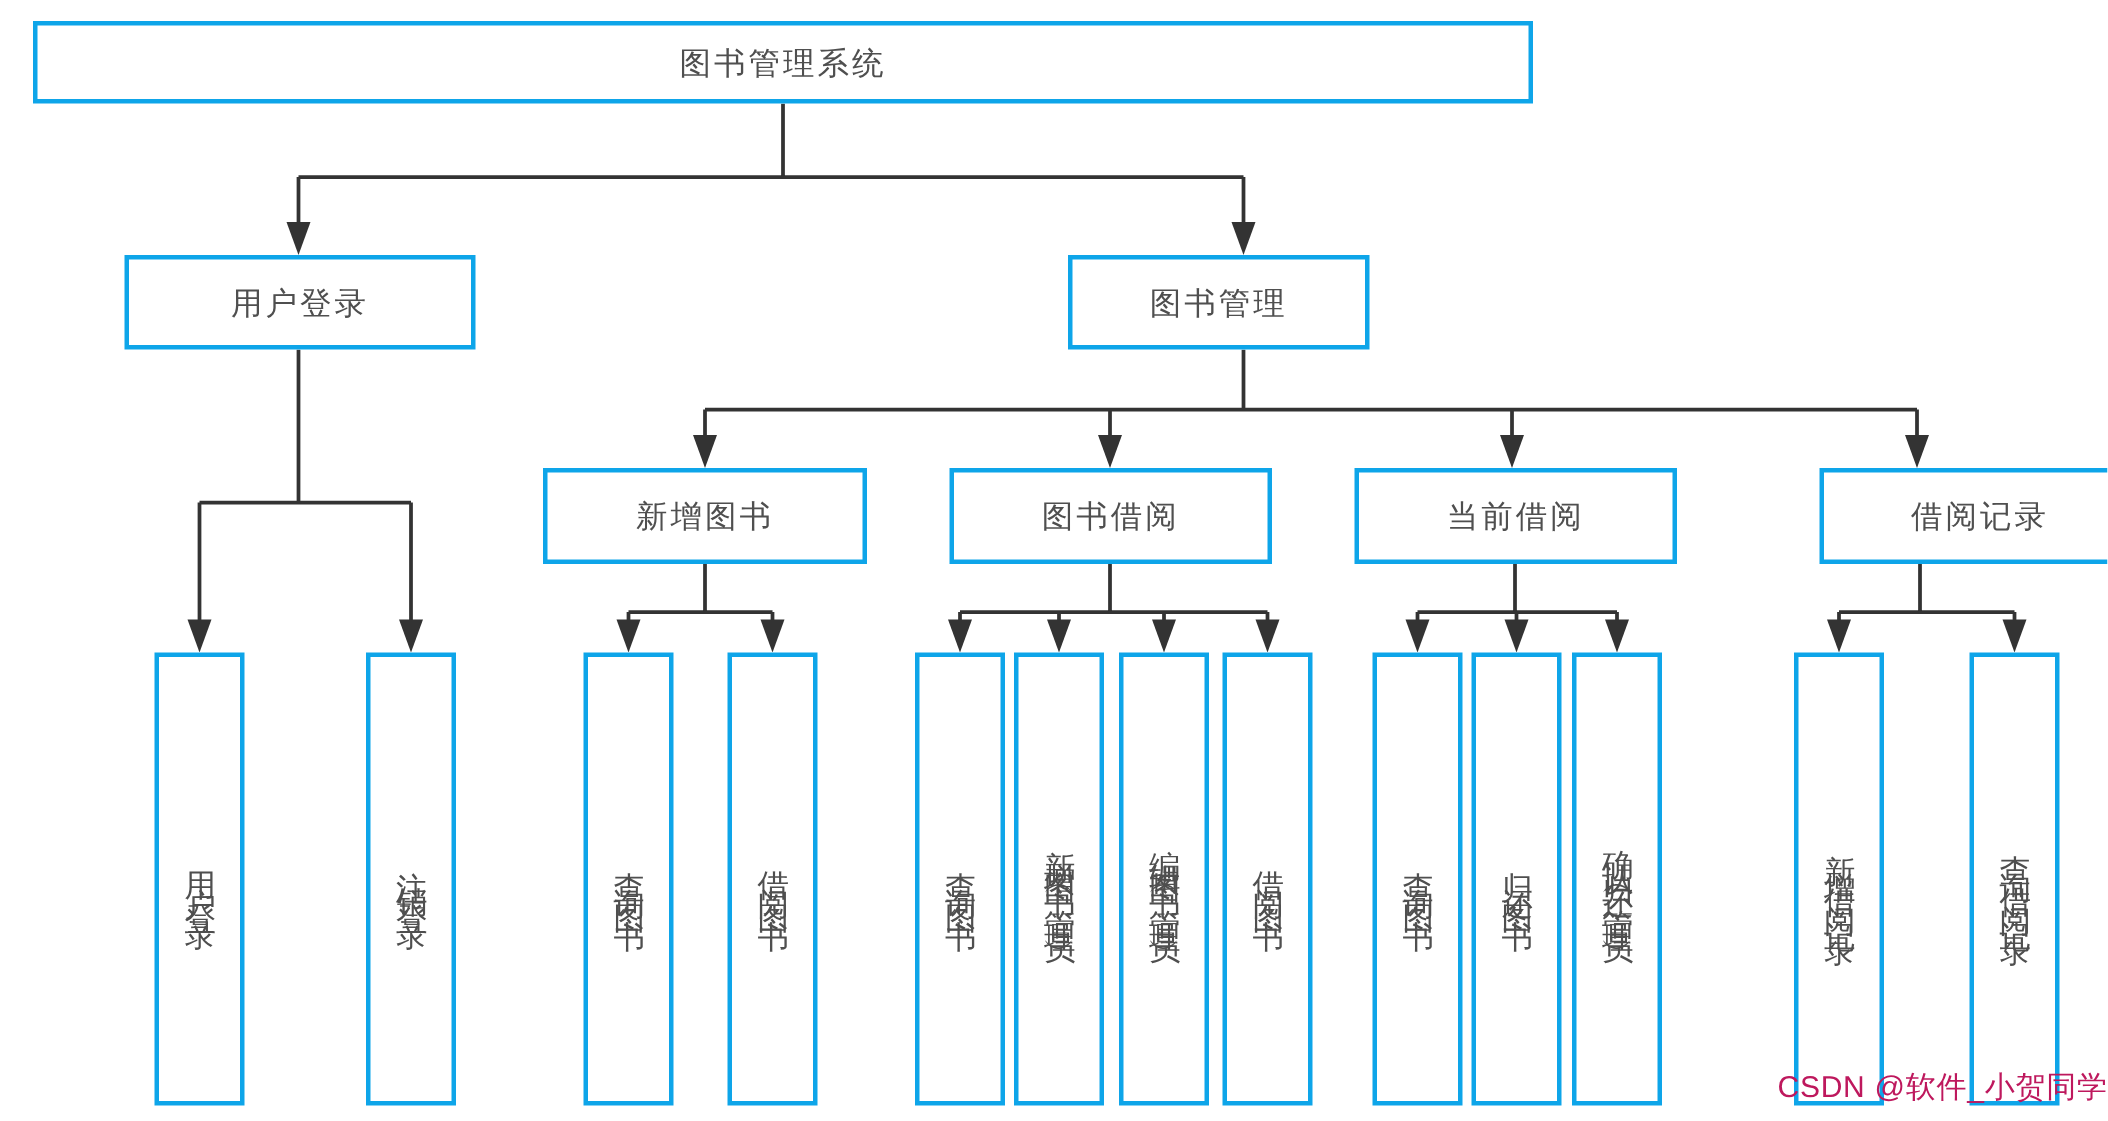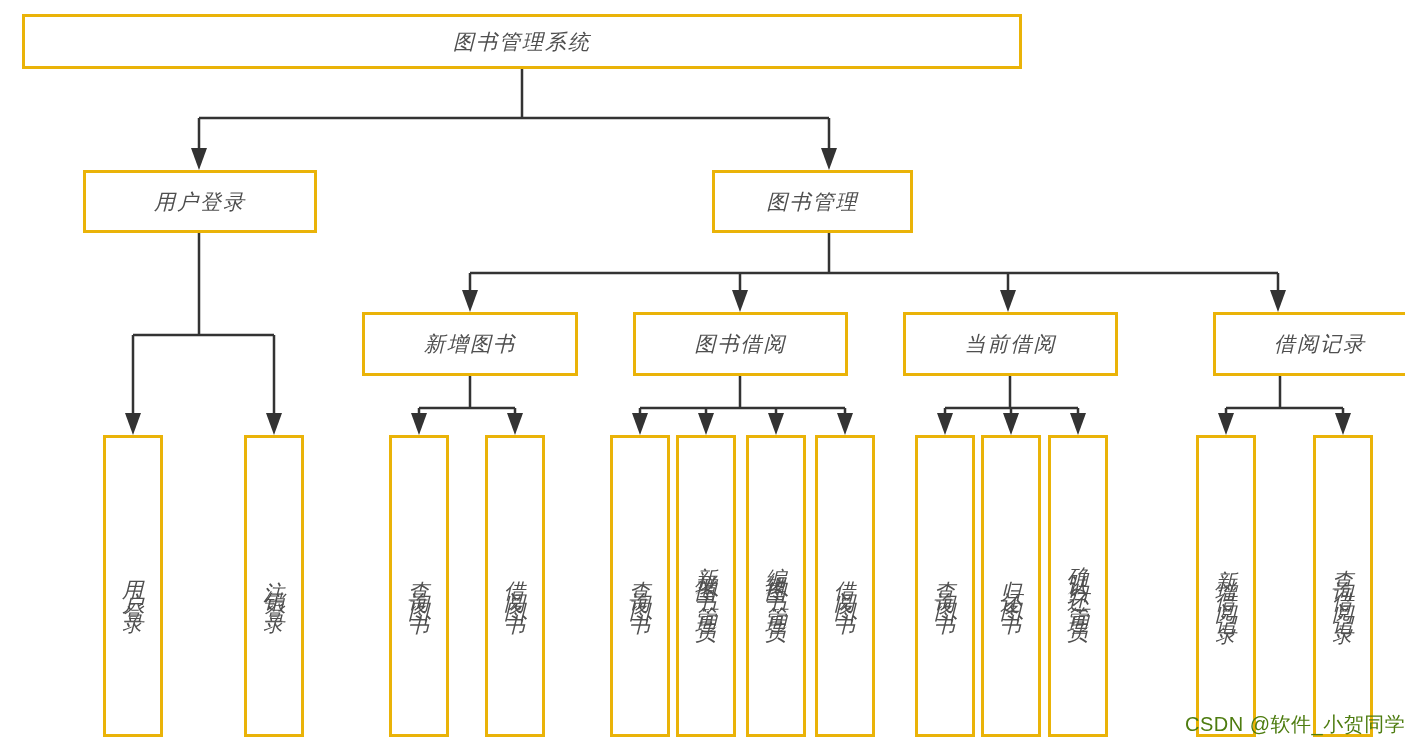--- a/index.html
+++ b/index.html
@@ -2,31 +2,31 @@
 <html><head>
 <meta charset="utf-8">
 <style>
   html,body{margin:0;padding:0;background:#ffffff;}
   #stage{
     position:relative;width:1405px;height:747px;background:#ffffff;overflow:hidden;
     font-family:"Liberation Sans","DejaVu Sans",sans-serif;
   }
   #connectors{position:absolute;left:0;top:0;pointer-events:none;}
   .node{
-    position:absolute;box-sizing:border-box;border:3px solid #eab308;background:#ffffff;
-    display:flex;align-items:center;justify-content:center;color:#4f4f4f;font-style:italic;
+    position:absolute;box-sizing:border-box;border:3px solid #0ea5e9;background:#ffffff;
+    display:flex;align-items:center;justify-content:center;color:#4f4f4f;
   }
   .hbox{font-size:21px;letter-spacing:2px;}
   .leaf span{
     writing-mode:vertical-rl;text-orientation:mixed;
     font-size:21px;letter-spacing:11px;line-height:1;white-space:nowrap;
   }
   .leaf span.tight{letter-spacing:8px;}
   #watermark{
-    position:absolute;left:1185px;top:711px;font-size:20px;color:#4d7c0f;
+    position:absolute;left:1185px;top:711px;font-size:20px;color:#be185d;
     white-space:nowrap;letter-spacing:0.5px;
   }
 </style>
 </head>
 <body>
 
 <div id="stage">
 
   <svg id="connectors" width="1405" height="747" viewBox="0 0 1405 747">
     <g stroke="#333333" stroke-width="2.5" fill="none">

